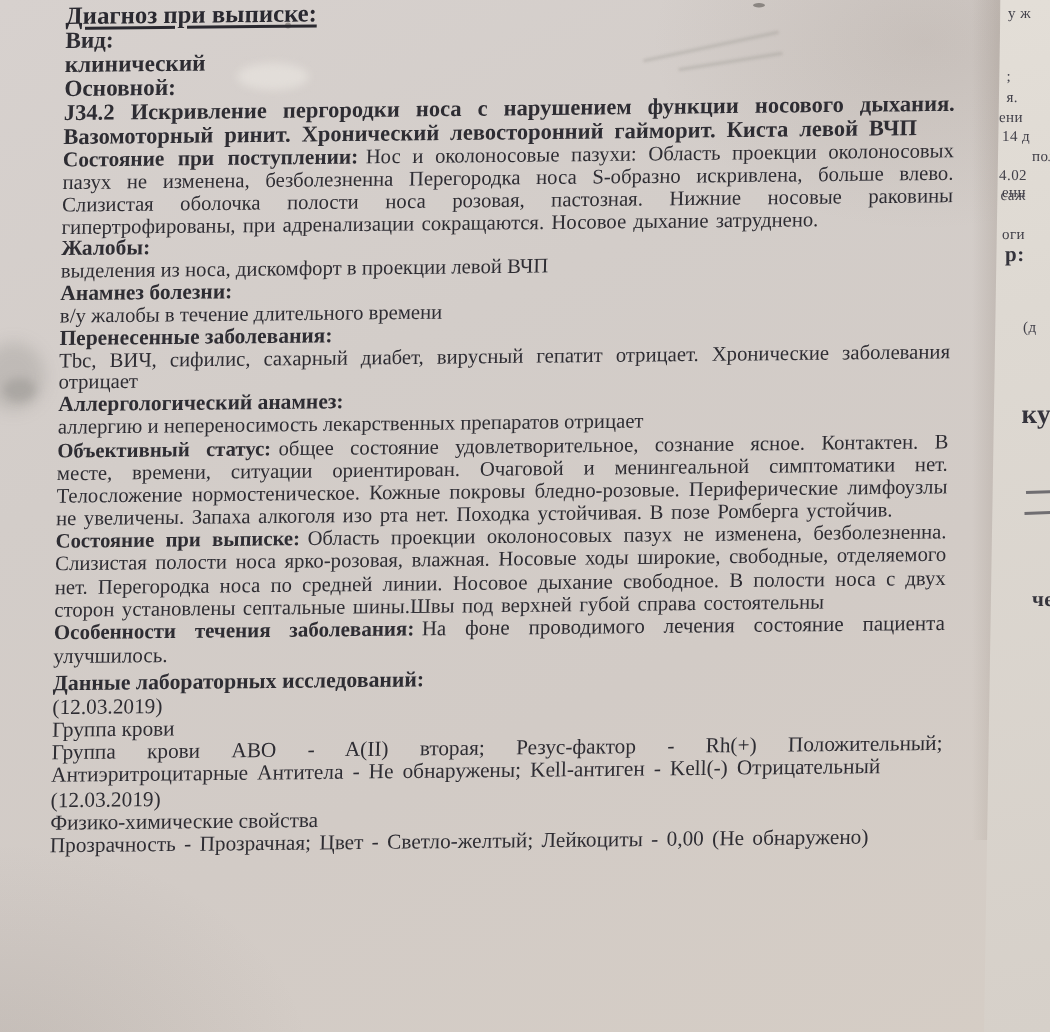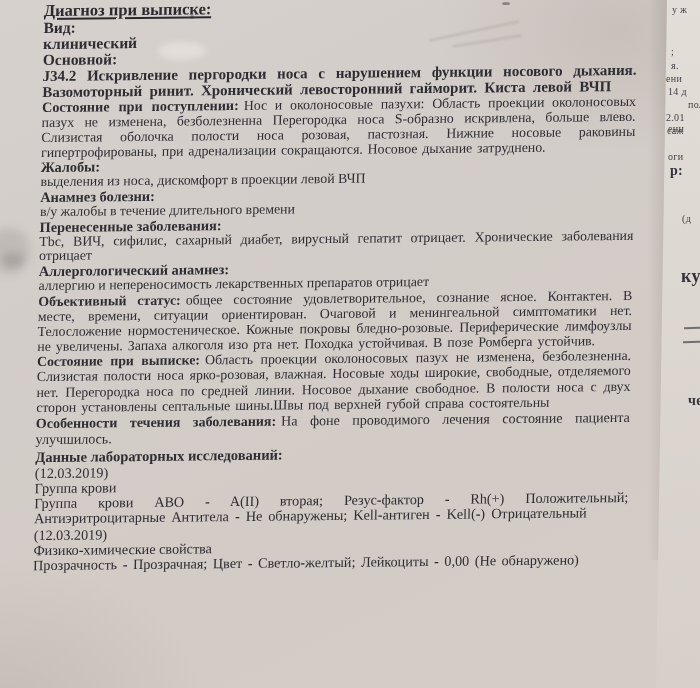--- a/index.html
+++ b/index.html
@@ -102,21 +102,21 @@
 <div class="photo">
 
   <div class="sheet-behind">
     <span class="frag f1">у ж</span>
     <span class="frag f2 b">ше</span>
     <span class="frag f3">;</span>
     <span class="frag f4">я.</span>
     <span class="frag f5">ени</span>
     <span class="frag f6">14 д</span>
     <span class="frag f7">пол</span>
-    <span class="frag f8">2.01</span>
+    <span class="frag f8">4.02</span>
     <span class="frag f9">саж</span>
     <span class="frag f10">енн</span>
     <span class="frag f11">оги</span>
     <span class="frag f12 b">р:</span>
     <span class="frag f13">(д</span>
     <span class="frag f14 b">ку</span>
     <span class="frag f15 b">че</span>
     <div class="rule rule1"></div>
     <div class="rule rule2"></div>
   </div>

